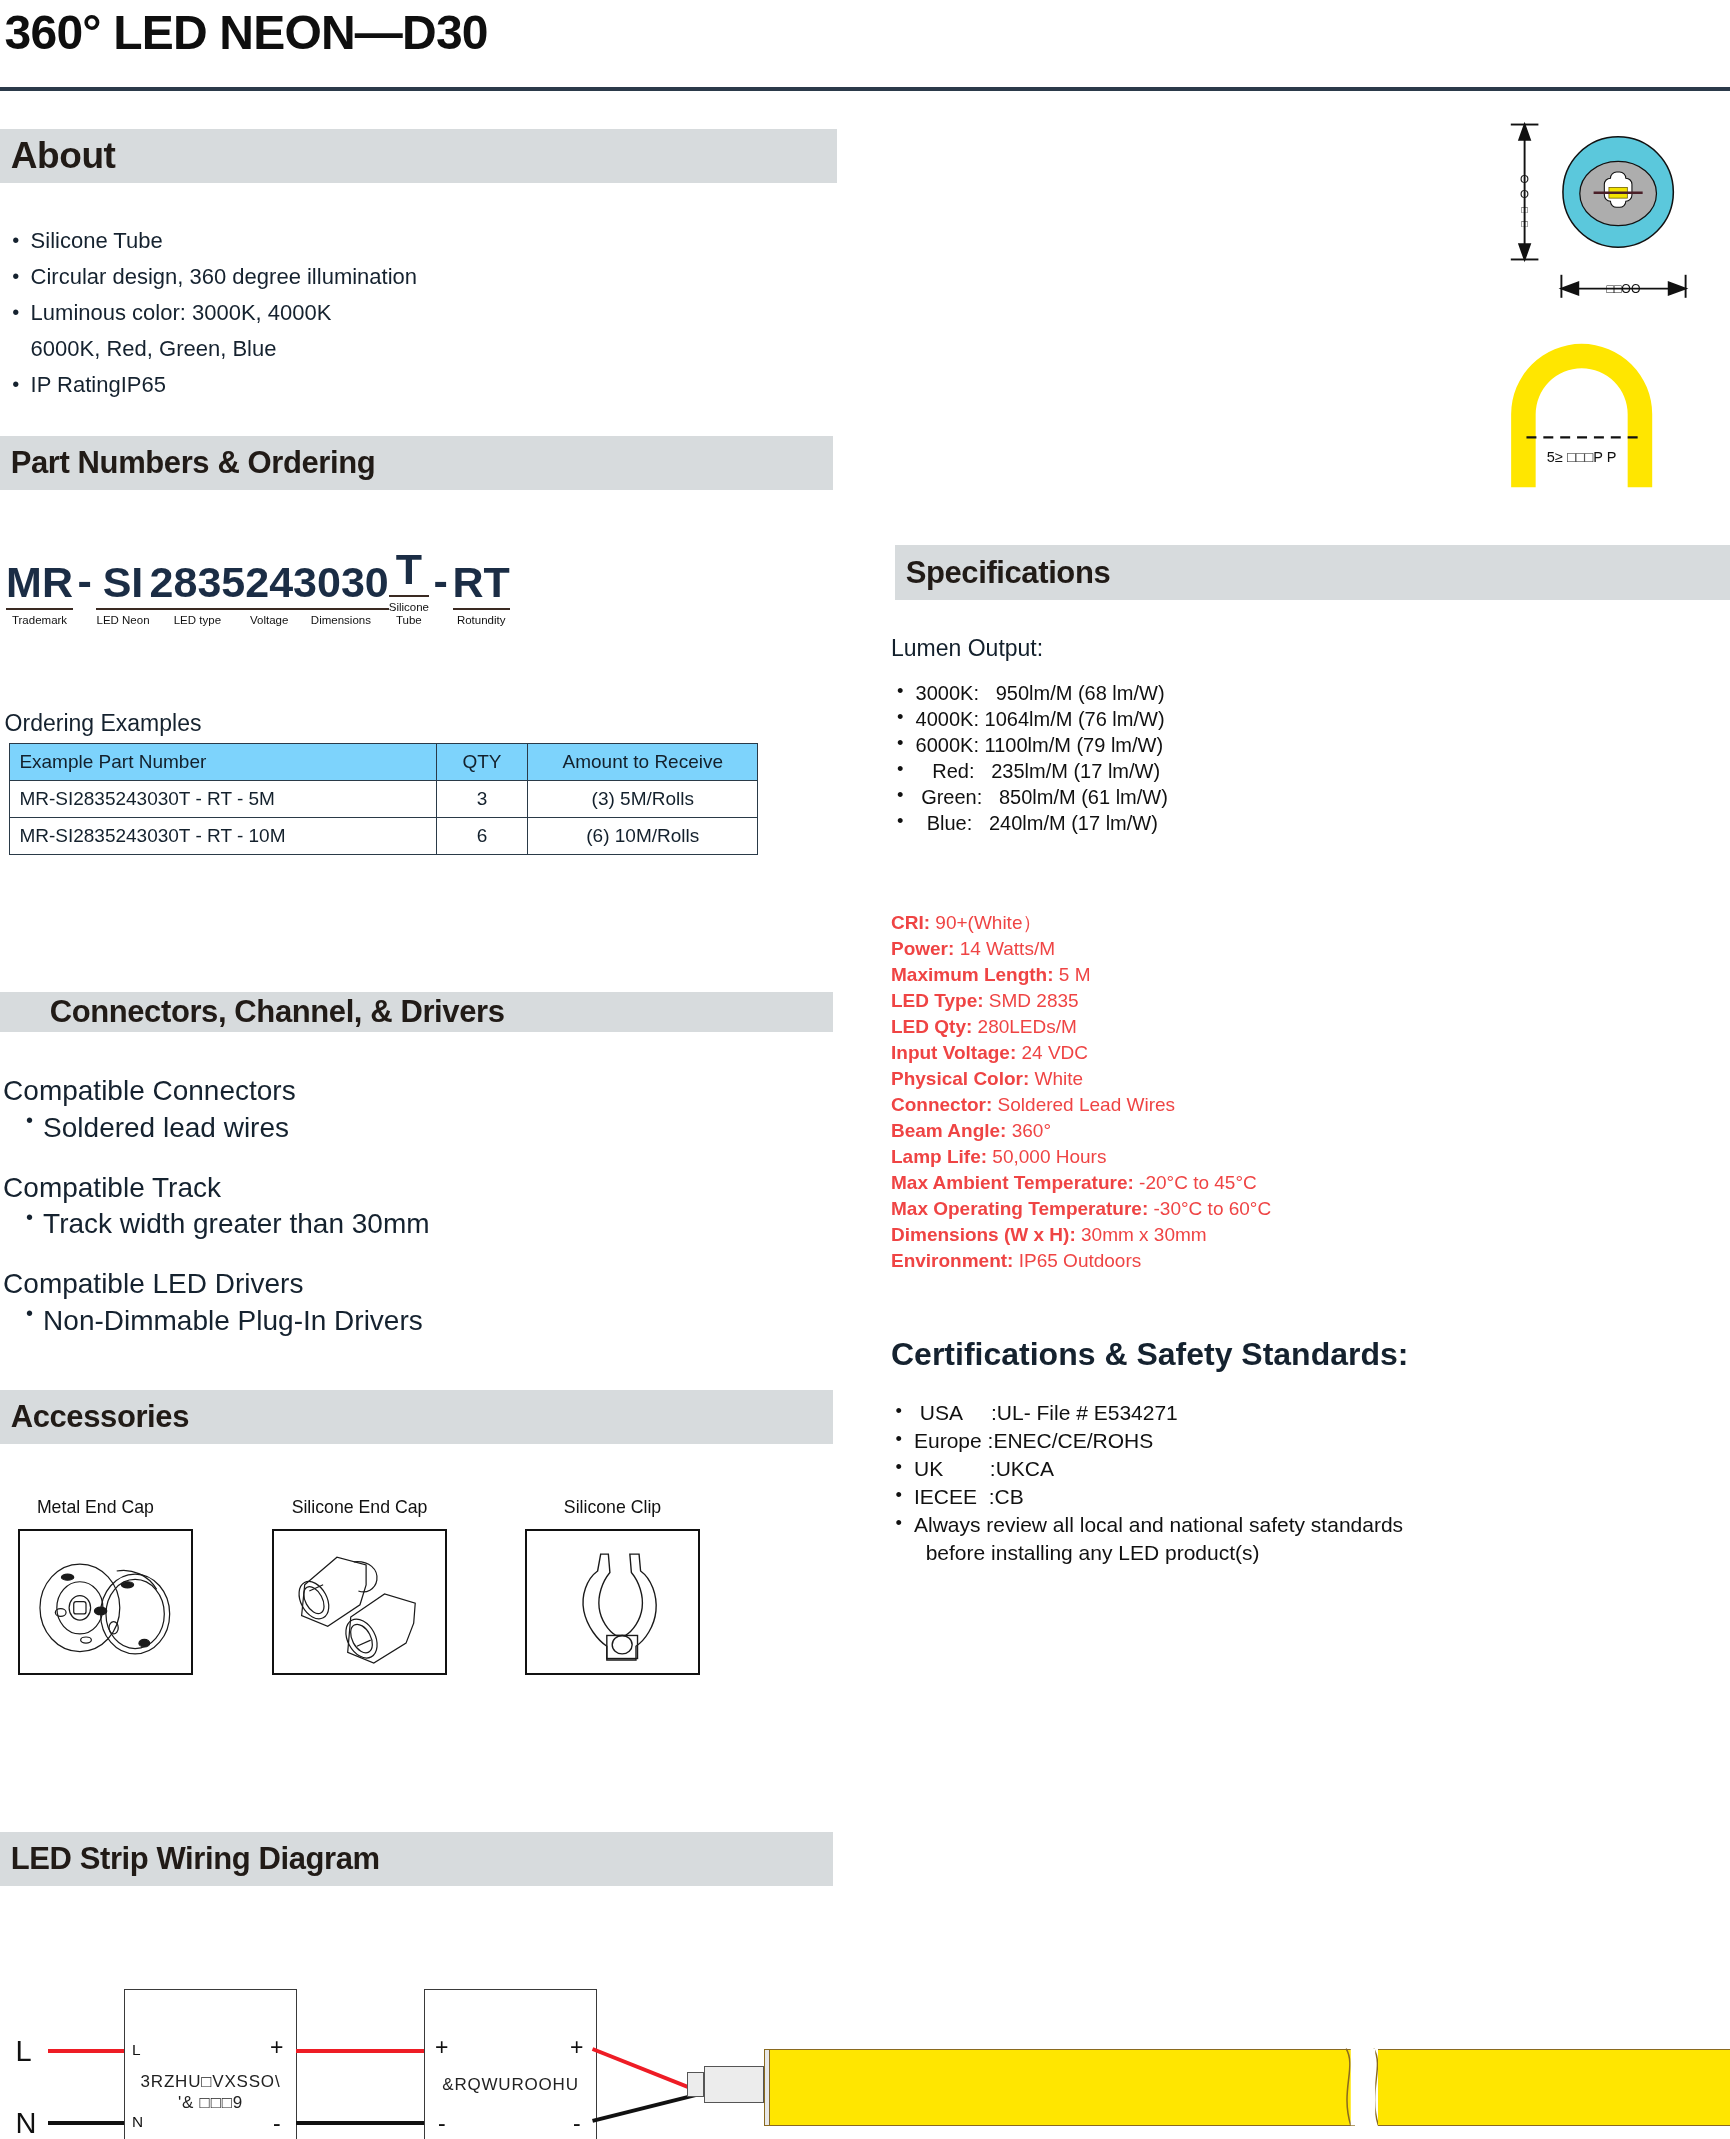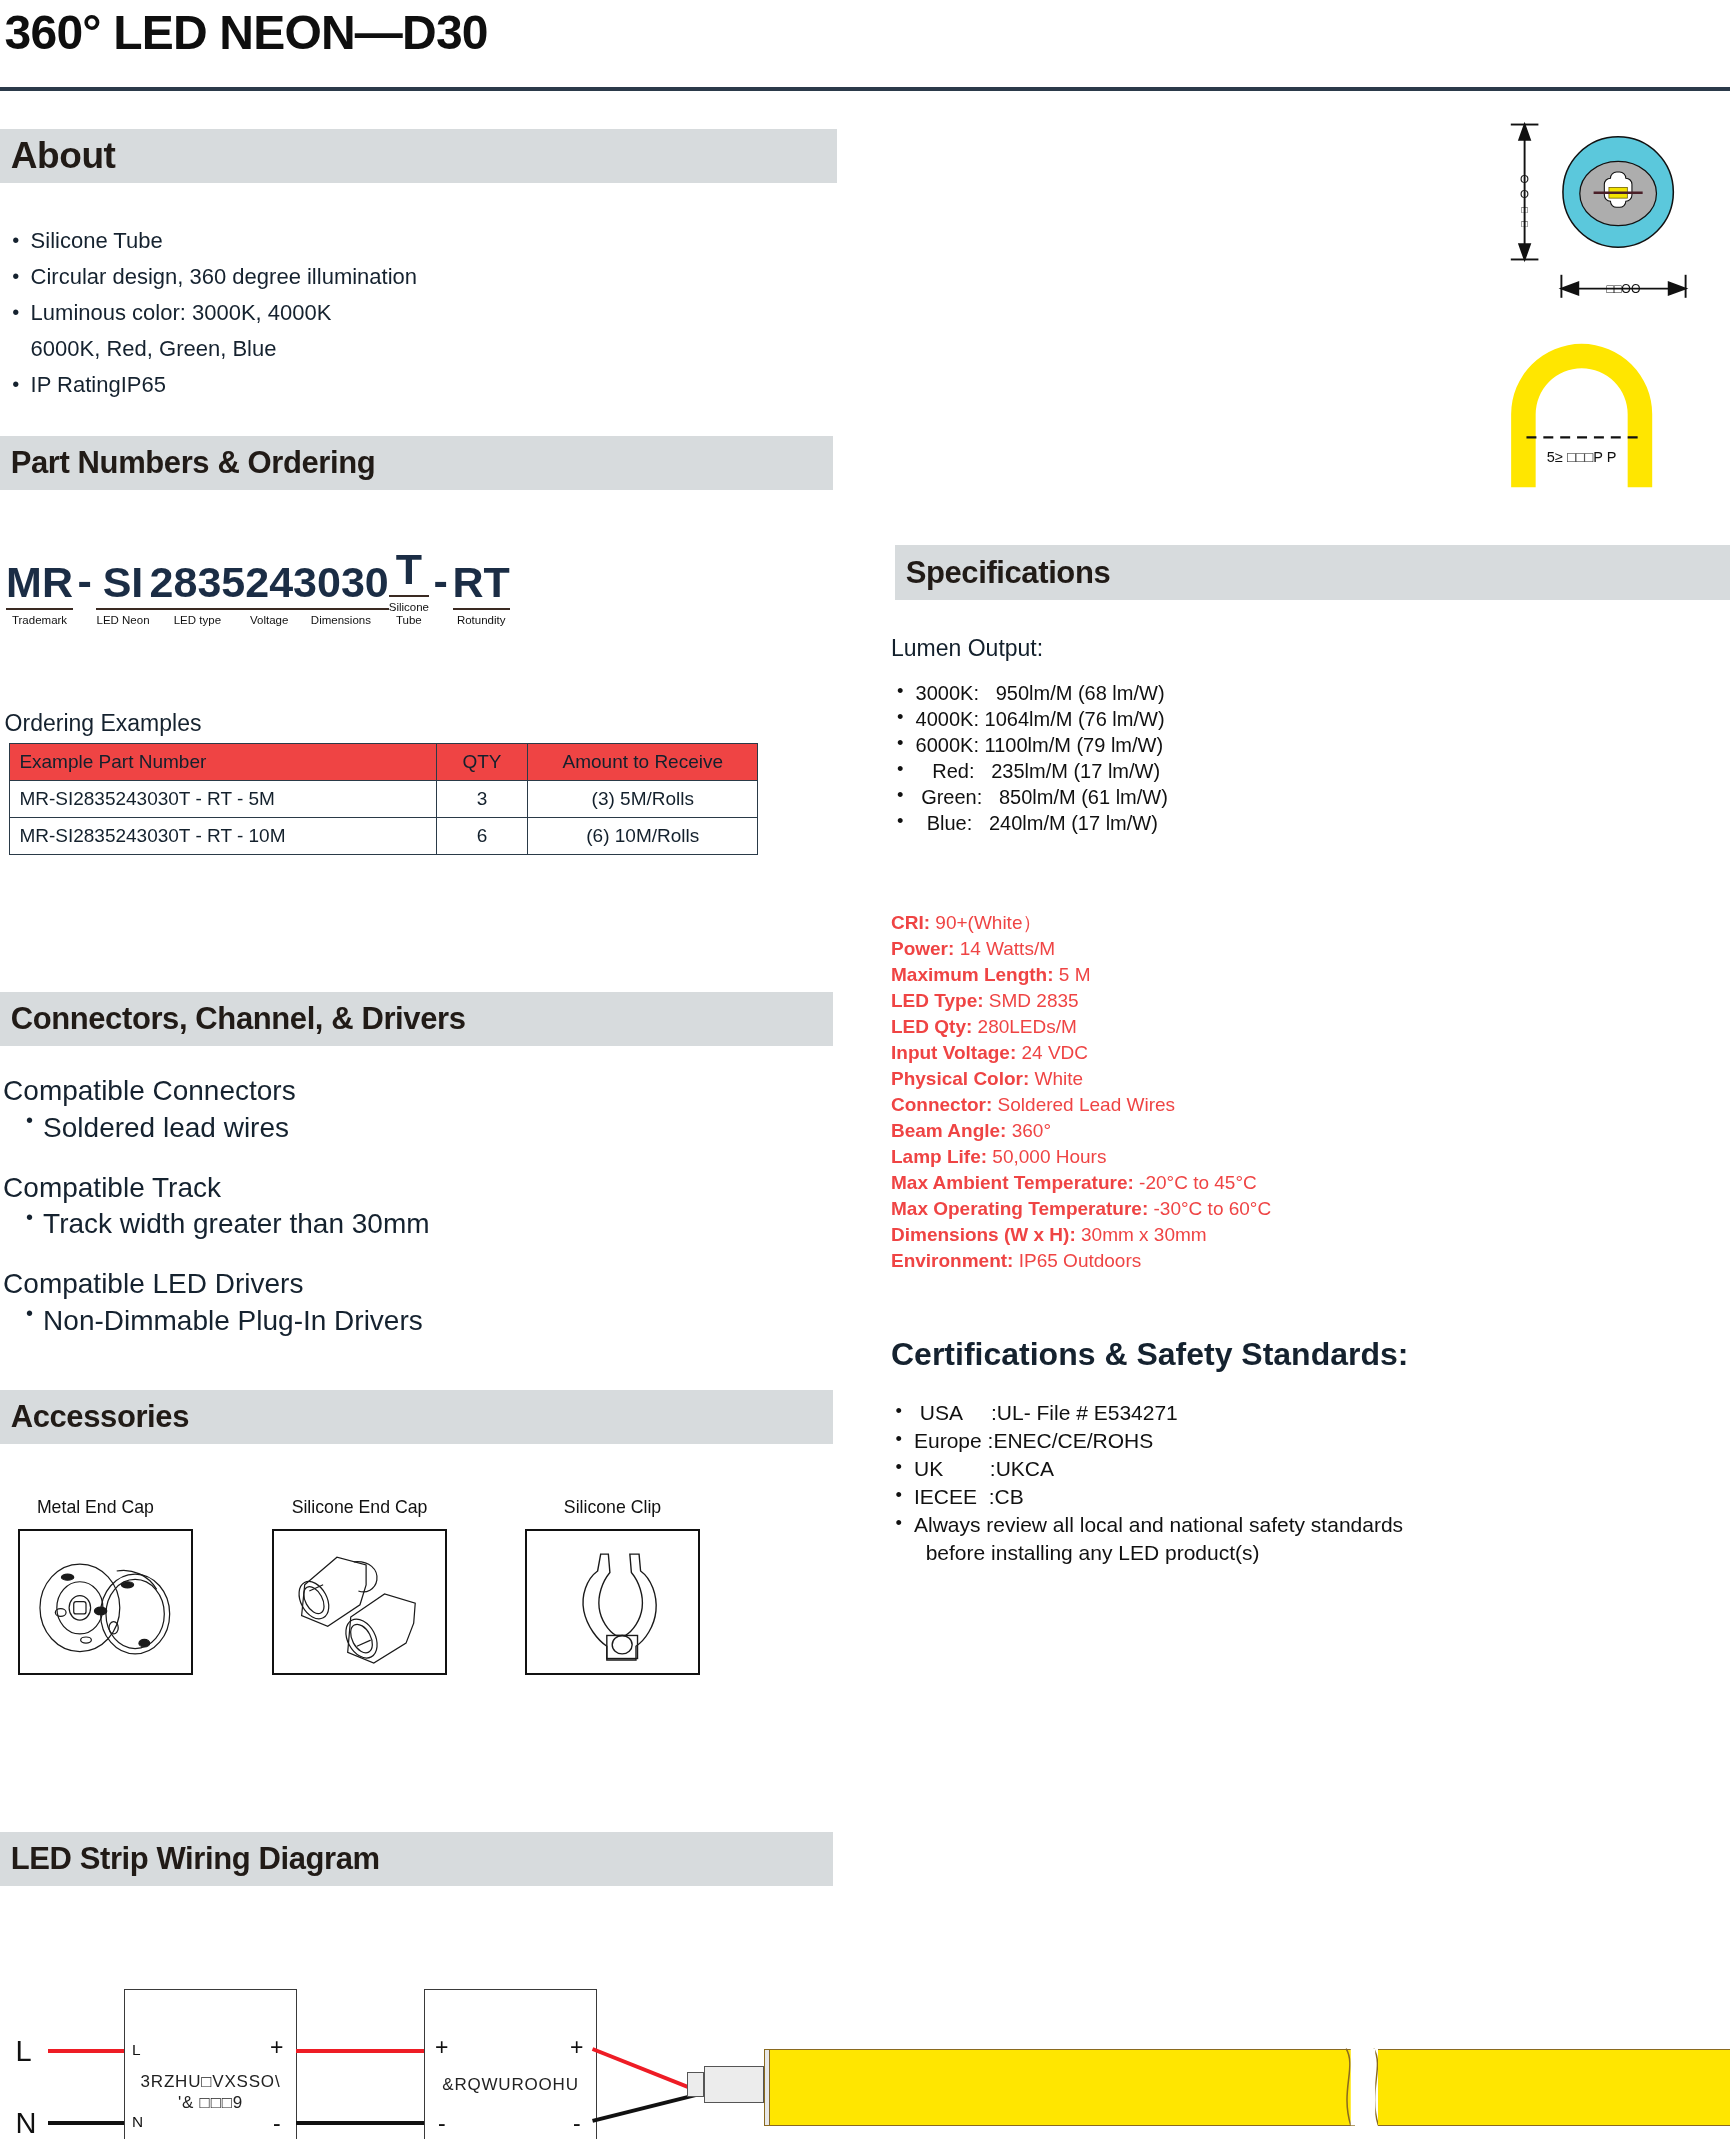--- a/index.html
+++ b/index.html
@@ -65,21 +65,21 @@
   .ord-h{ position:absolute; left:4.6px; top:710px; font-size:23px; color:#15222f; }
   table.ord{
     position:absolute; left:9.2px; top:743px;
     border-collapse:collapse; width:749px;
     font-size:19px; color:#13202c;
   }
   table.ord th, table.ord td{
     border:1.5px solid #2a3a48; padding:7px 9.2px; text-align:center;
     white-space:nowrap; font-weight:normal;
   }
-  table.ord thead th{ background:#ef4444; }
+  table.ord thead th{ background:#7dd3fc; }
   table.ord th.l, table.ord td.l{ text-align:left; }
   table.ord col.c1{ width:427px; }
   table.ord col.c2{ width:92px; }
   table.ord col.c3{ width:230px; }
 
   
   .lumen-h{ position:absolute; left:891px; top:635px; font-size:23px; color:#13202c; }
   ul.lumen{
     position:absolute; left:891px; top:680px; list-style:none;
     font-size:20px; color:#111; line-height:26px;
@@ -239,21 +239,21 @@
         <td>(3) 5M/Rolls</td>
       </tr>
       <tr>
         <td class="l">MR-SI2835243030T - RT - 10M</td>
         <td>6</td>
         <td>(6) 10M/Rolls</td>
       </tr>
     </tbody>
 </table>
 
-<div class="bar" style="left:0; top:992px; width:833px; height:54px;">
+<div class="bar" style="left:0; top:992px; width:833px; height:40px;padding-left:39px;">
   <span style="font-size:31px;">Connectors, Channel, &amp; Drivers</span>
 </div>
 
 <div class="conn-blk" id="conn-blk">
     <div class="grp">
       <div class="hd">Compatible Connectors</div>
       <div class="it">Soldered lead wires</div>
     </div>
     <div class="grp">
       <div class="hd">Compatible Track</div>

